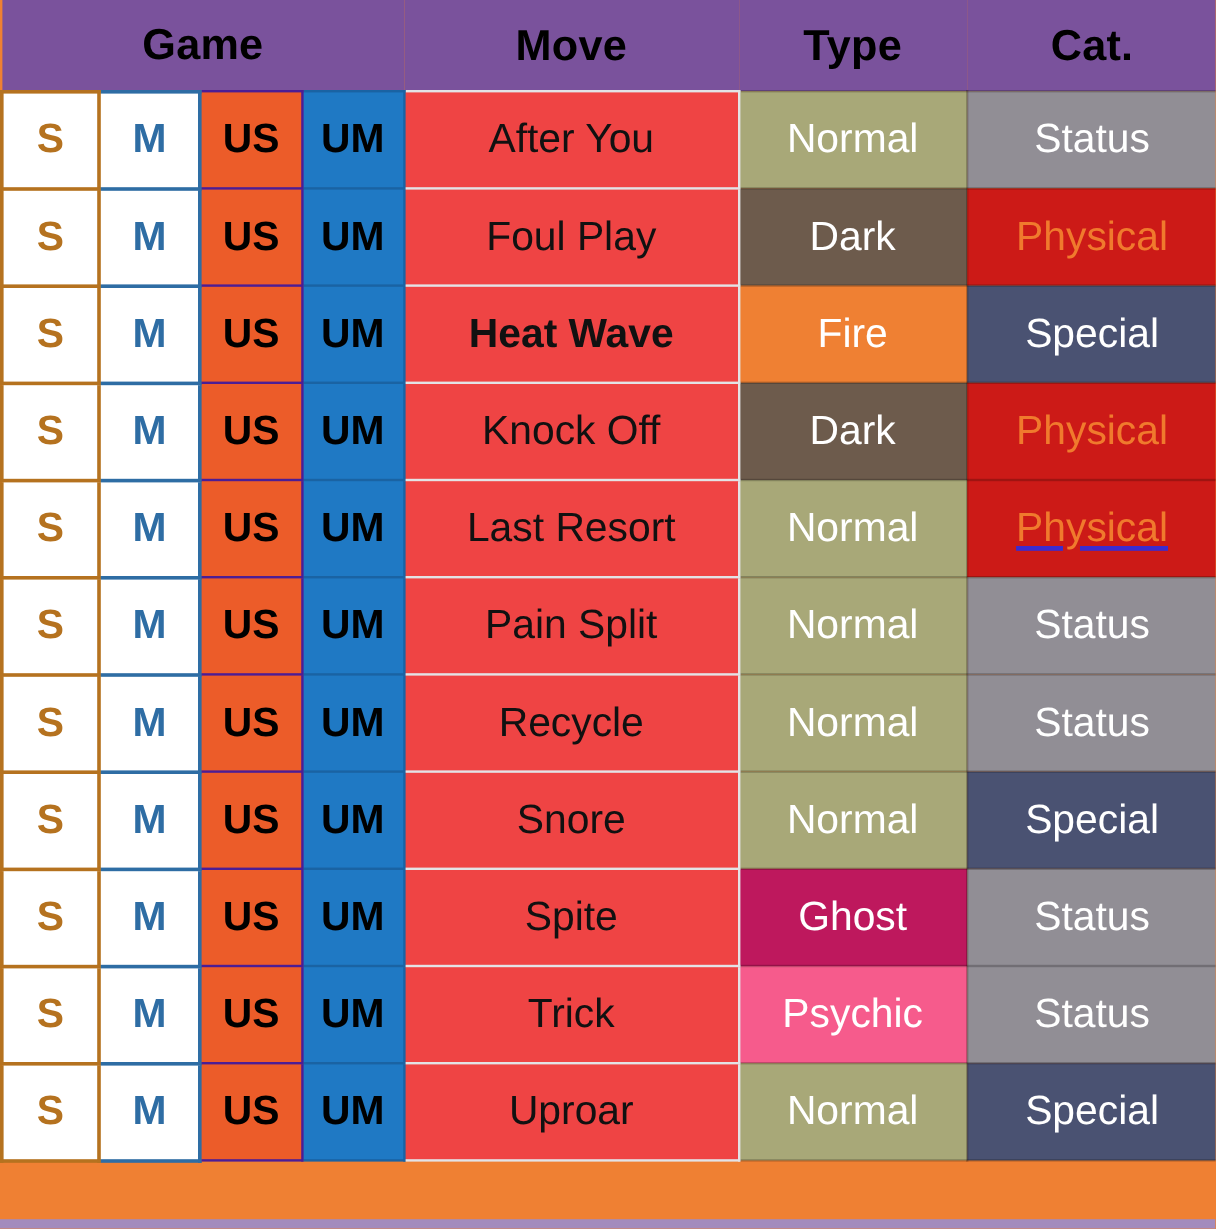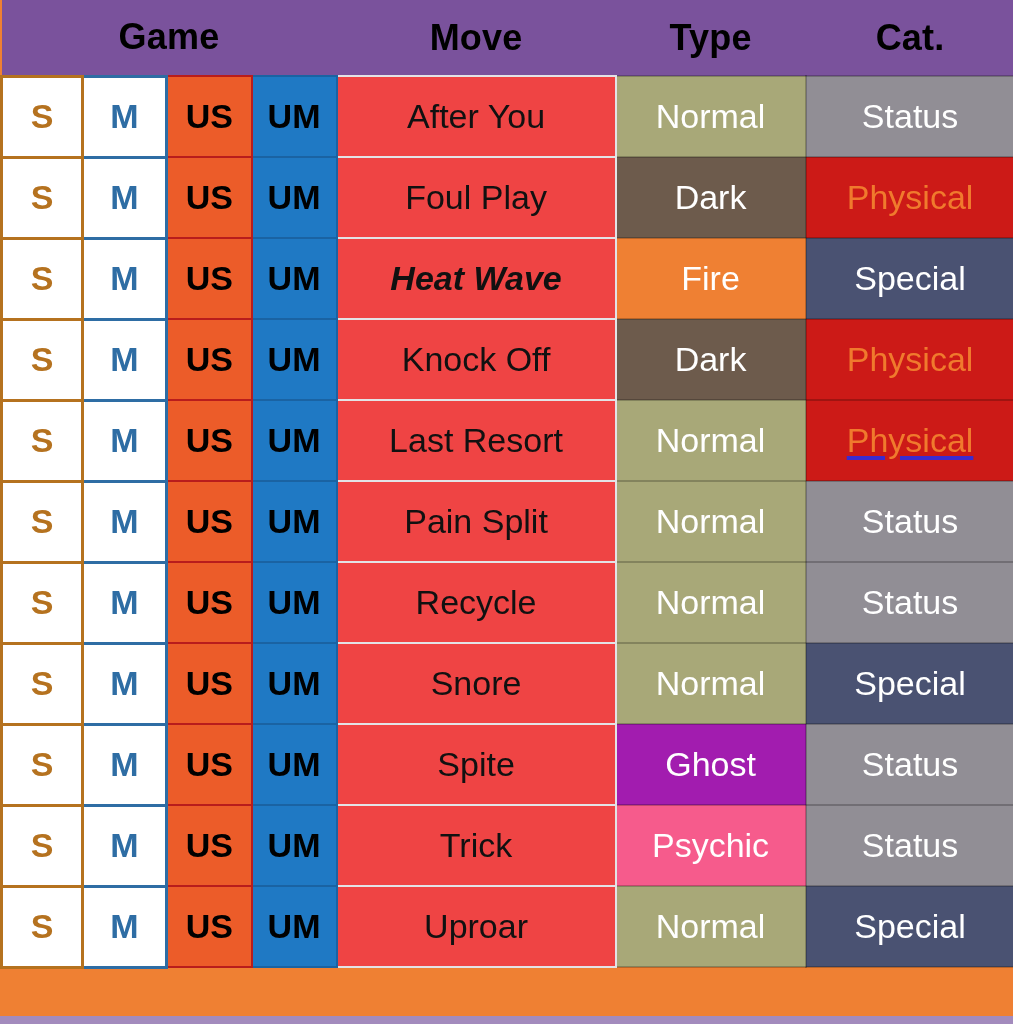--- a/index.html
+++ b/index.html
@@ -71,42 +71,42 @@
     font-weight: bold;
     font-size: 34px;
     border: 3px solid #2e6da4;
   }
   .g-us {
     width: 85px;
     background: #ec5c29;
     color: #000000;
     font-weight: bold;
     font-size: 34px;
-    border: 2px solid #b91c1c;
+    border: 2px solid #4c1d95;
   }
   .g-um {
     width: 85px;
     background: #1f79c4;
     color: #000000;
     font-weight: bold;
     font-size: 34px;
     border: 2px solid #1a63a3;
     margin-left: 35px;
   }
 
   .c-move {
     width: 279px;
     background: #ef4444;
     color: #111111;
     text-align: left;
     padding-left: 6px;
     font-size: 36px;
     border: 2px solid #e3e3e6;
   }
-  .c-move.bold { font-weight: bold; font-style: italic; }
+  .c-move.bold { font-weight: bold; }
 
   .c-type {
     width: 190px;
     color: #ffffff;
     font-size: 35px;
     border: 2px solid rgba(0,0,0,0.22);
   }
   .c-cat {
     width: 209px;
     color: #ffffff;
@@ -233,21 +233,21 @@
           <td class="cell c-move">Snore</td>
           <td class="cell c-type" style="background: rgb(168, 168, 120);">Normal</td>
           <td class="cell c-cat" style="background: rgb(74, 82, 114);"><span style="color: rgb(255, 255, 255);">Special</span></td>
         </tr>
         <tr class="body-row">
           <td class="cell g-s">S</td>
           <td class="cell g-m">M</td>
           <td class="cell g-us">US</td>
           <td class="cell g-um">UM</td>
           <td class="cell c-move">Spite</td>
-          <td class="cell c-type" style="background: #a21caf;">Ghost</td>
+          <td class="cell c-type" style="background: #be185d;">Ghost</td>
           <td class="cell c-cat" style="background: rgb(145, 142, 149);"><span style="color: rgb(255, 255, 255);">Status</span></td>
         </tr>
         <tr class="body-row">
           <td class="cell g-s">S</td>
           <td class="cell g-m">M</td>
           <td class="cell g-us">US</td>
           <td class="cell g-um">UM</td>
           <td class="cell c-move">Trick</td>
           <td class="cell c-type" style="background: rgb(246, 91, 140);">Psychic</td>
           <td class="cell c-cat" style="background: rgb(145, 142, 149);"><span style="color: rgb(255, 255, 255);">Status</span></td>

